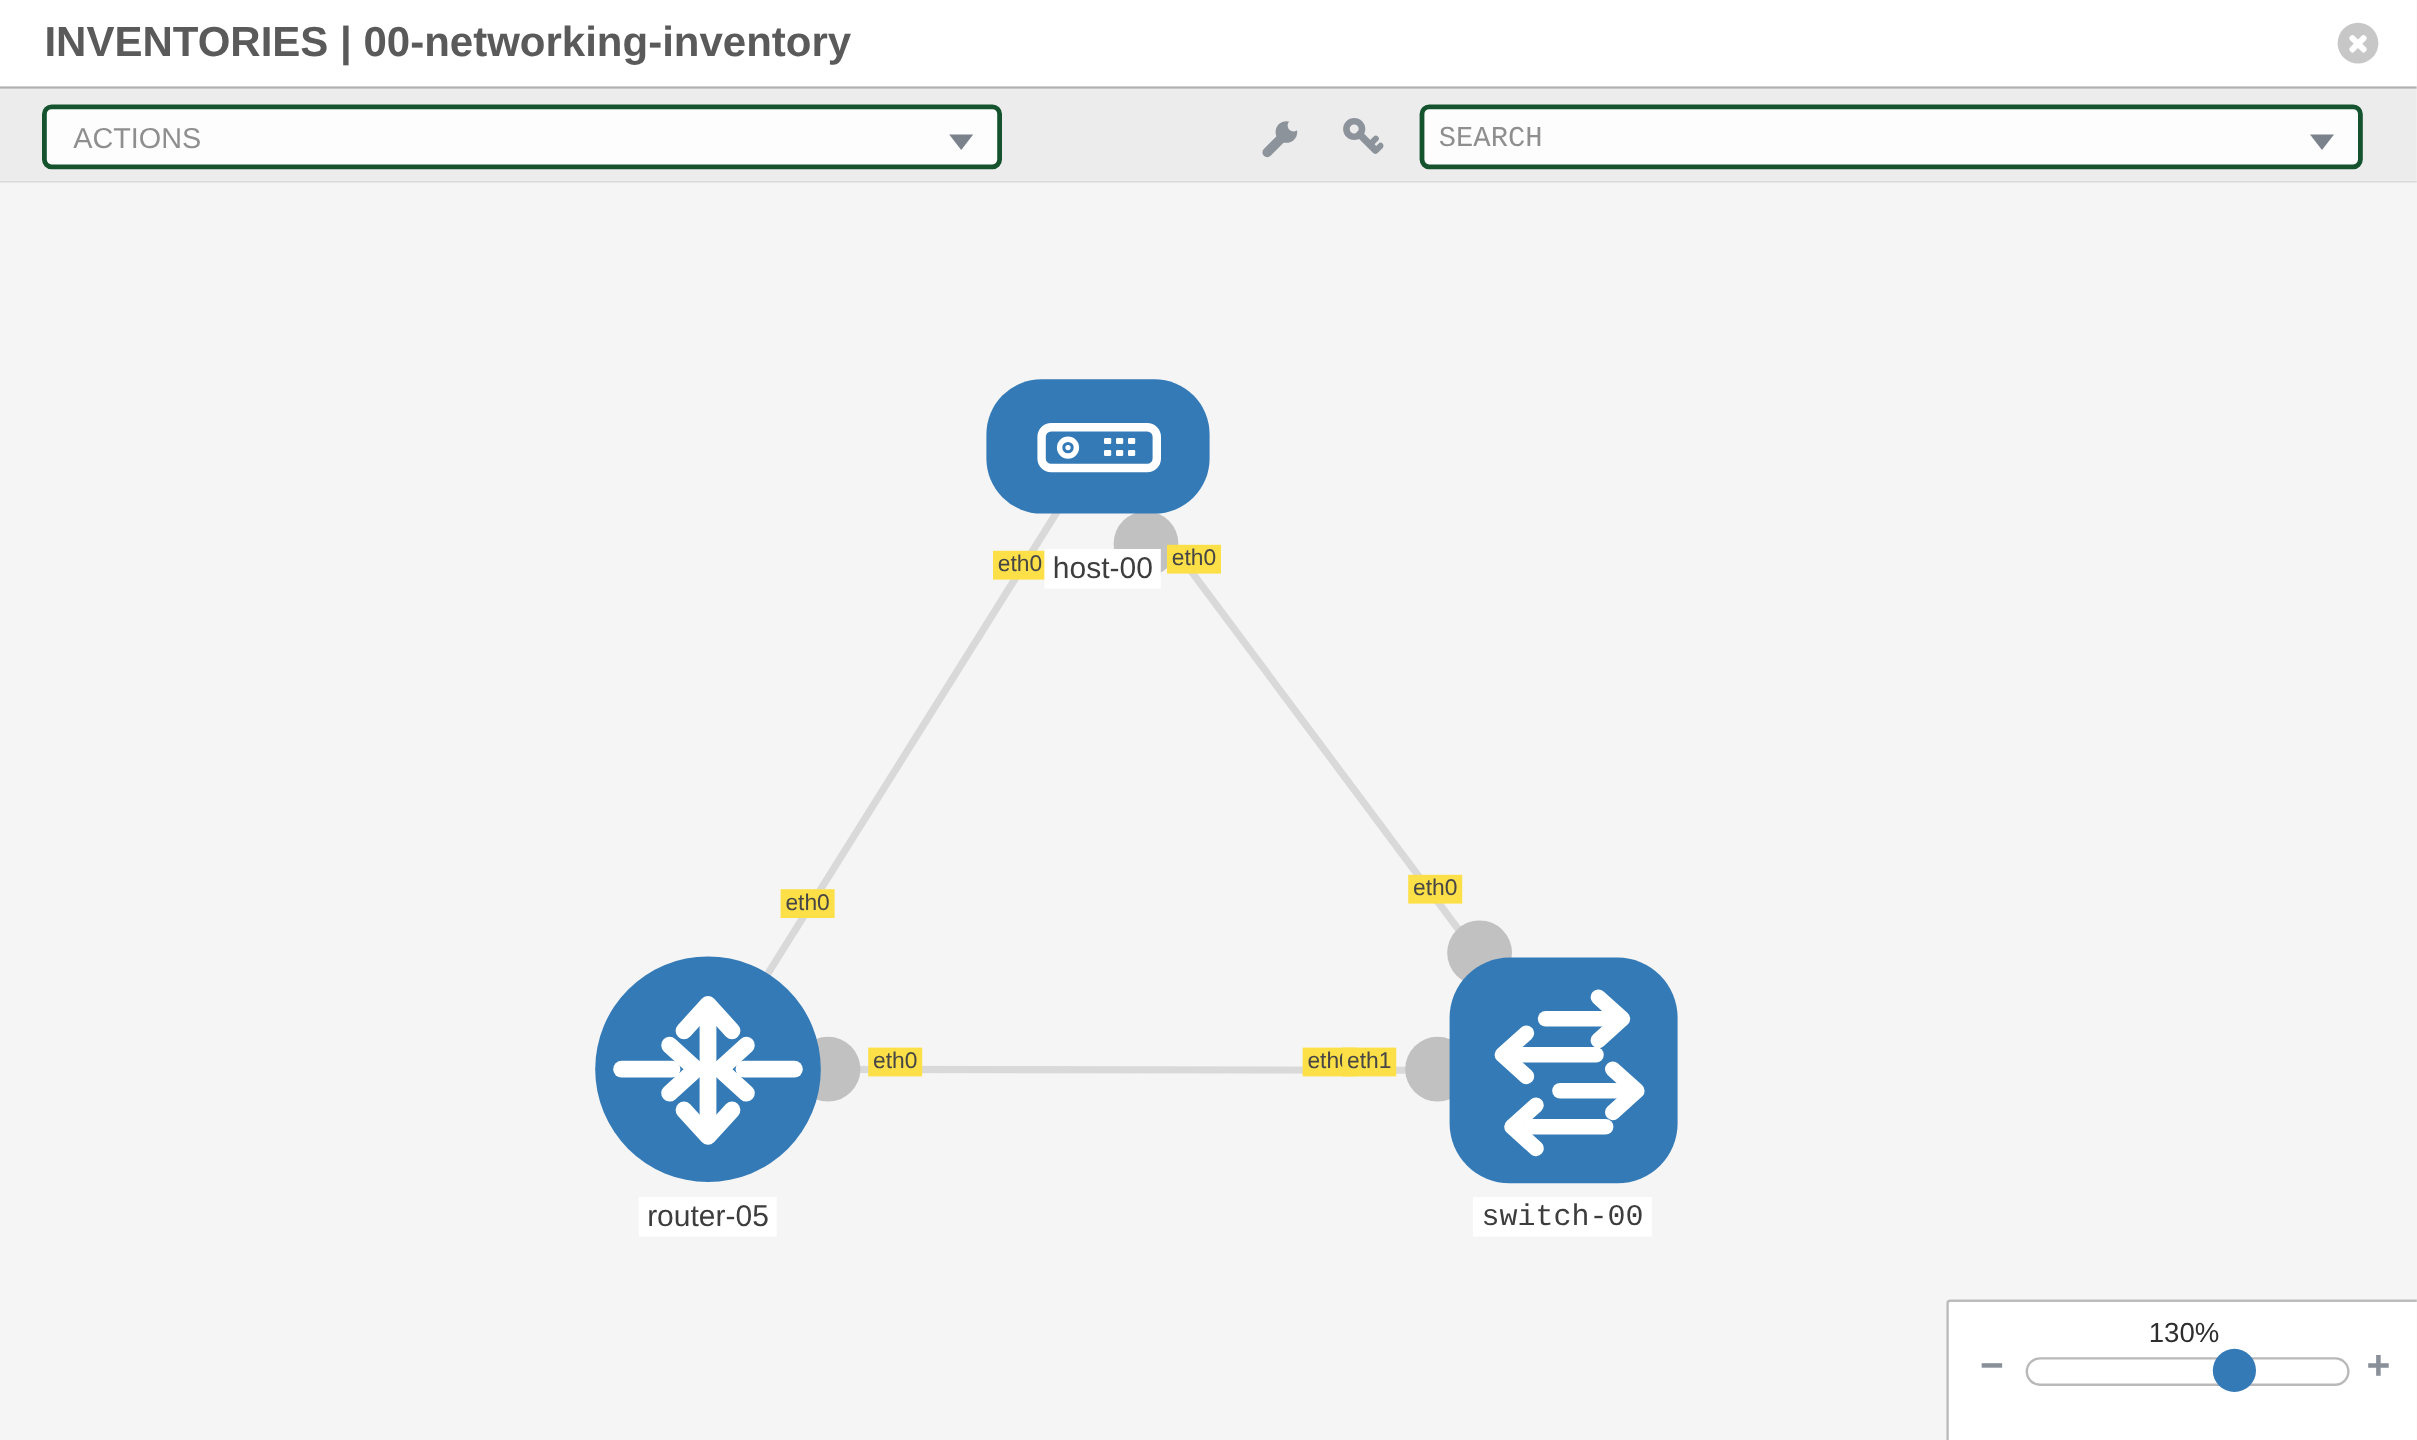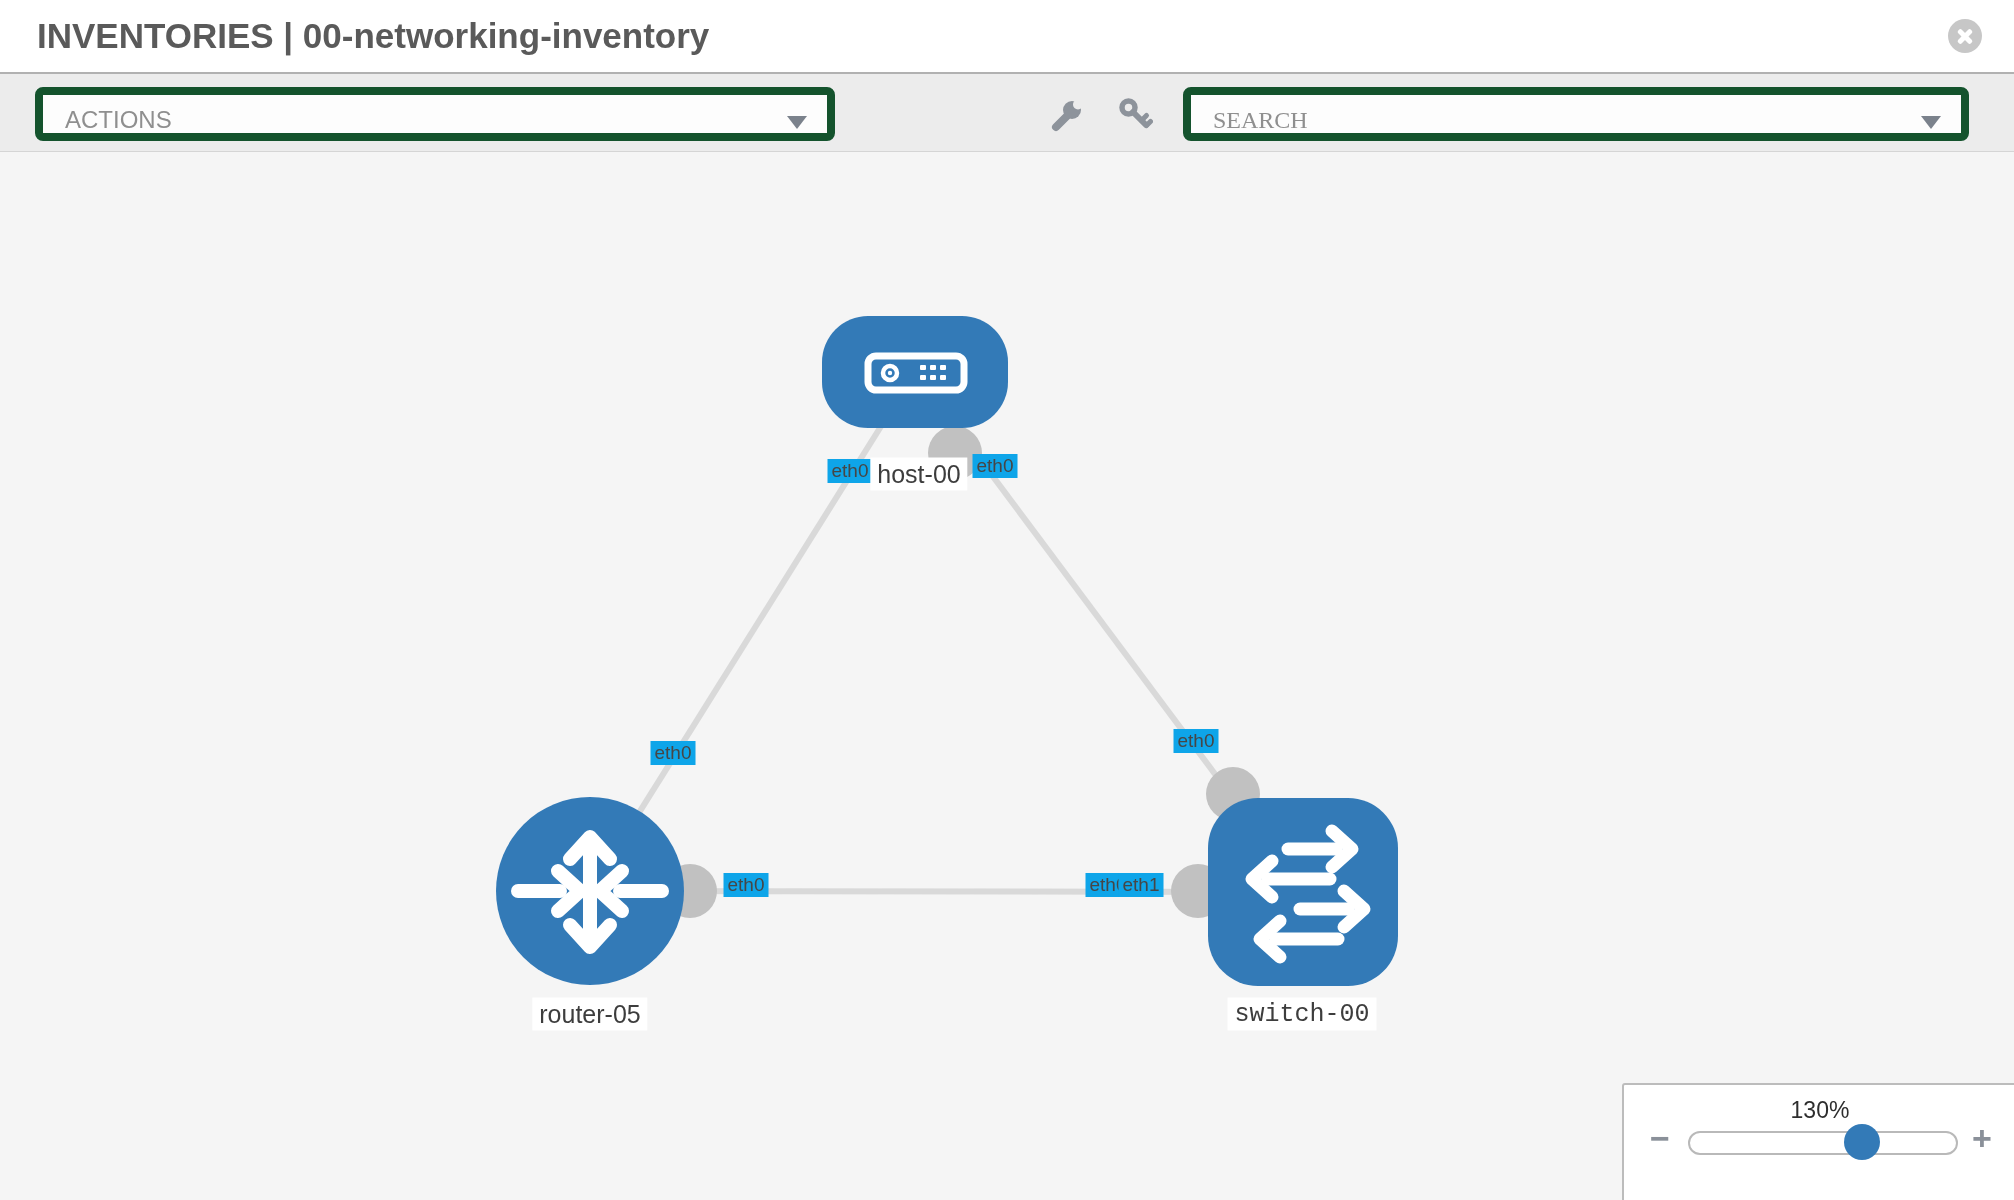--- a/index.html
+++ b/index.html
@@ -30,33 +30,33 @@
   .close-btn::before { transform: rotate(45deg); }
   .close-btn::after  { transform: rotate(-45deg); }
 
   
   .toolbar {
     position: absolute; left: 0; top: 74px; width: 2014px; height: 78px;
     background: #ececec; border-bottom: 1px solid #d5d5d5;
   }
   .dropdown {
     position: absolute; top: 13px; height: 54px;
-    background: #fdfdfd; border: 8px solid #14532d; border-radius: 8px;
+    background: #fdfdfd; border: 4px solid #14532d; border-radius: 8px;
   }
   .dropdown-actions { left: 35px;  width: 800px; }
   .dropdown-search  { left: 1183px; width: 786px; }
   .dropdown-label {
     position: absolute; left: 22px; top: 0; line-height: 50px;
     font-size: 24px; color: #8f8f8f;
   }
   .search-input {
     position: absolute; left: 0; top: 0; width: 720px; height: 50px;
     border: none; outline: none; background: transparent;
-    padding-left: 22px; font-size: 24px; color: #c2410c;
-    font-family: Liberation Serif, serif;
+    padding-left: 12px; font-size: 24px; color: #c2410c;
+    font-family: Liberation Mono, monospace;
   }
   .search-input::placeholder { color: #8f8f8f; opacity: 1; }
   .caret-down {
     position: absolute; right: 20px; top: 21px; width: 0; height: 0;
     border-left: 10px solid transparent; border-right: 10px solid transparent;
     border-top: 13px solid #7b828c;
   }
   .tool-icon { position: absolute; top: 22px; cursor: pointer; }
   .tool-icon.wrench { left: 1049px; }
   .tool-icon.key    { left: 1117px; }
@@ -68,21 +68,21 @@
   }
   .topo-svg { position: absolute; left: 0; top: 0; }
 
   .node-label {
     position: absolute; transform: translate(-50%, -50%);
     background: #ffffff; padding: 2px 7px;
     font-size: 25px; color: #3d3d3d; white-space: nowrap; z-index: 5;
   }
   .iface-label {
     position: absolute; transform: translate(-50%, -50%);
-    background: #0ea5e9; padding: 1px 4px;
+    background: #fde047; padding: 1px 4px;
     font-size: 19px; color: #464646; white-space: nowrap; z-index: 4;
   }
   .iface-label.front { z-index: 6; }
 
   
   .zoom-panel {
     position: absolute; left: 1622px; top: 1083px; width: 412px; height: 140px;
     background: #ffffff; border: 2px solid #bcbcbc; border-radius: 3px; z-index: 10;
   }
   .zoom-level {

